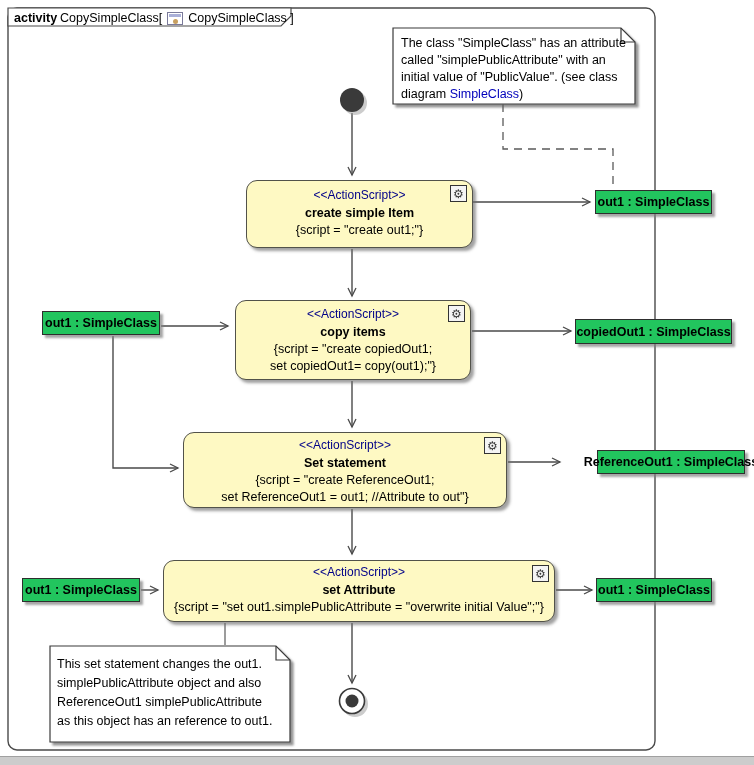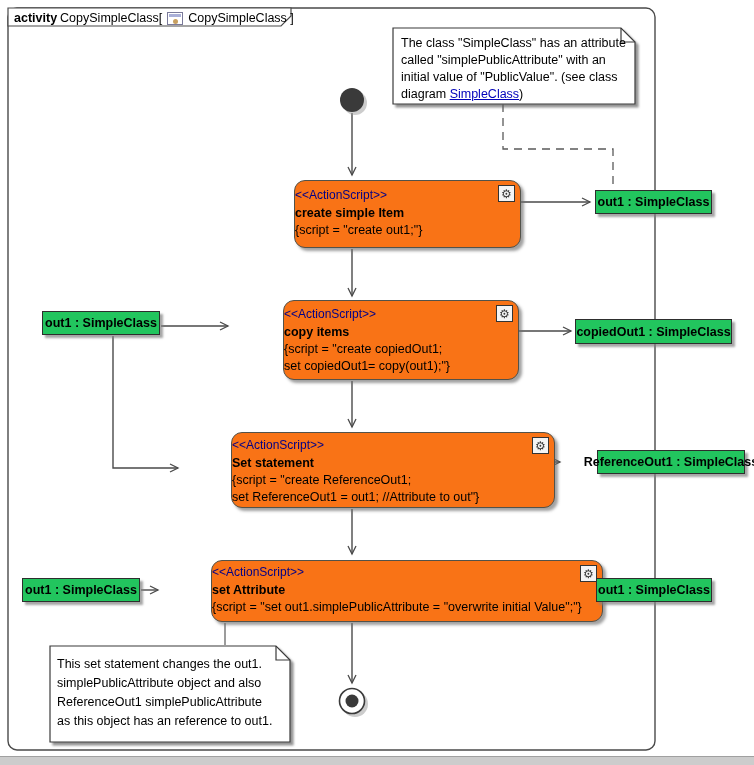--- a/index.html
+++ b/index.html
@@ -6,37 +6,37 @@
   body { background:#fff; font-family:"Liberation Sans", sans-serif; }
   #canvas { position:relative; width:754px; height:765px; background:#fff; overflow:hidden;padding-left:22px; }
   #edges { position:absolute; left:0; top:0; z-index:1; }
 
   .frame-title { position:absolute; left:14px; top:11px; z-index:3; font-size:12.5px; color:#000; white-space:nowrap; display:flex; align-items:center; gap:3px; }
   .frame-title b { font-weight:bold; }
   .diag-icon { display:inline-block; width:16px; height:13px; border:1px solid #7a7a9a; background:#fff; position:relative; margin:0 2px; }
   .diag-icon .bar { position:absolute; left:1px; top:1px; right:1px; height:3px; background:#aab0d8; }
   .diag-icon .fig { position:absolute; left:5px; top:6px; width:5px; height:5px; background:#c8a060; border-radius:50%; }
 
-  .action { position:absolute; z-index:2; background:#f97316; border:1.4px solid #52524a; border-radius:11px;
-            box-shadow:3px 3px 3px rgba(110,110,110,.65); text-align:left;margin-left:48px; }
+  .action { position:absolute; z-index:2; background:#fef9c3; border:1.4px solid #52524a; border-radius:11px;
+            box-shadow:3px 3px 3px rgba(110,110,110,.65); text-align:center; }
   .action .stereo { font-size:12px; color:#000088; line-height:17px; }
   .action .aname  { font-size:12.5px; font-weight:bold; color:#000; line-height:18px; }
   .action .script { font-size:12.5px; color:#000; line-height:17px; white-space:nowrap; }
   .gear { position:absolute; top:4px; right:5px; width:17px; height:17px; border:1px solid #333;
           background:#f4f4f4; display:flex; align-items:center; justify-content:center;
           font-size:12px; color:#3a3a3a; line-height:1; }
 
   .objnode { position:absolute; z-index:2; background:#22c55e; border:1px solid #2e2e2e;
              box-shadow:3px 3px 2px rgba(130,130,130,.7); font-size:12.5px; font-weight:bold; color:#000;
              display:flex; align-items:center; justify-content:center; white-space:nowrap; }
 
   .note-text { position:absolute; z-index:2; font-size:12.5px; color:#000; }
   .note-text.top { line-height:17px; }
   .note-text.bottom { line-height:19px; }
-  .note-link { color:#0000bb; text-decoration:underline; cursor:pointer; }
+  .note-link { color:#0000bb; cursor:pointer; }
 
   .hscroll { position:absolute; left:0; bottom:0; width:754px; height:9px; background:#cccccc; border-top:1px solid #a0a0a0; z-index:4; }
 </style>
 </head>
 <body>
 
 <div id="canvas">
 
   <svg id="edges" width="754" height="765">
     <defs>

